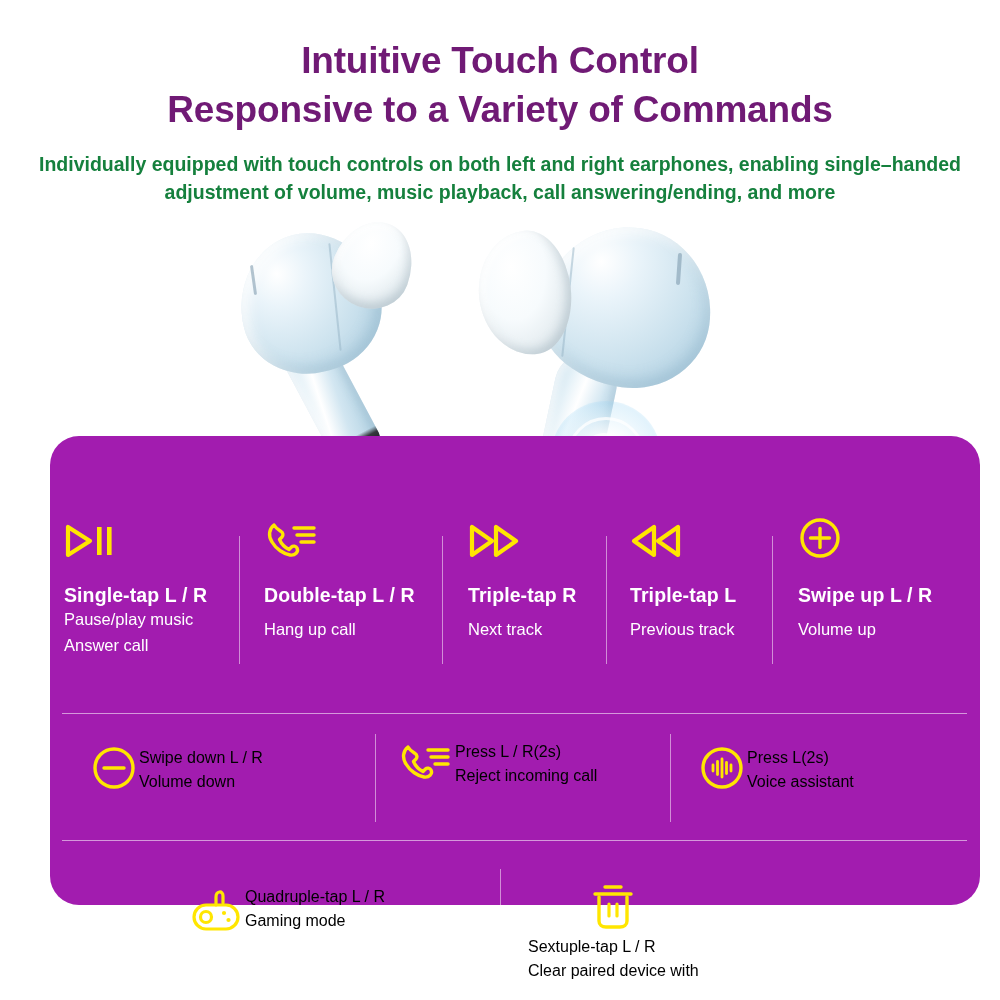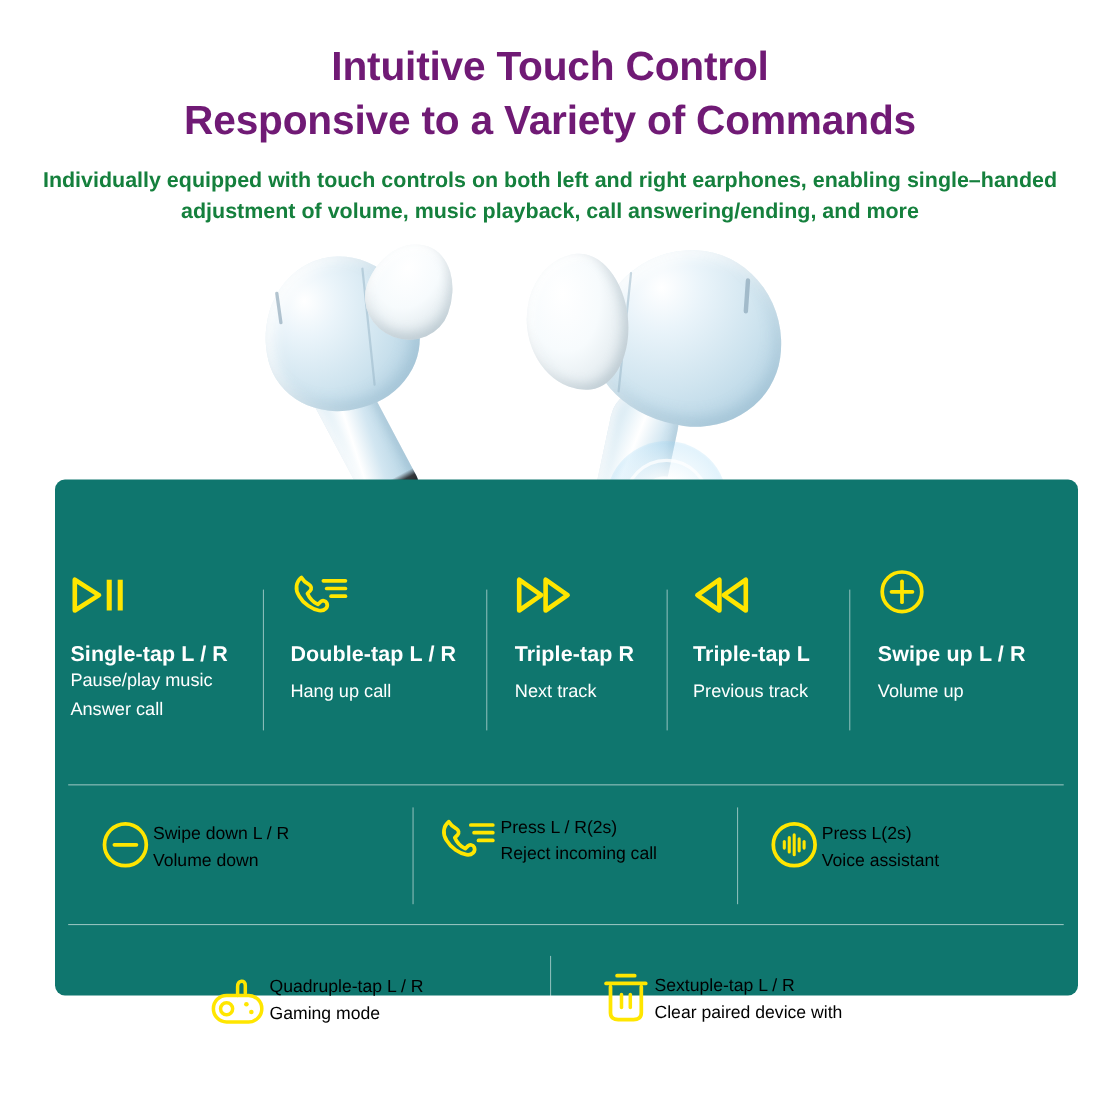--- a/index.html
+++ b/index.html
@@ -104,22 +104,22 @@
     border: 3px solid rgba(255,255,255,0.75);
   }
 
   
   .panel {
     position: absolute;
     left: 50px;
     top: 436px;
     width: 930px;
     height: 469px;
-    background: #0f766e;
-    border-radius: 9px;
+    background: #a21caf;
+    border-radius: 29px;
   }
 
   .row {
     position: absolute;
     left: 0;
     width: 930px;
   }
   .hdiv {
     position: absolute;
     height: 1px;
@@ -360,21 +360,21 @@
           <circle cx="40.5" cy="41" r="2.1" fill="#FFE600"></circle>
           <path d="M28 26 L28 18 C28 12 35 11 35 17 L35 24" fill="none" stroke="#FFE600" stroke-width="3.2" stroke-linecap="round" stroke-linejoin="round"></path>
         </svg>
       </span>
       <div class="texts">
         <div class="label">Quadruple-tap L / R</div>
         <div class="desc">Gaming mode</div>
       </div>
     </div>
 
-    <div class="cell-h" style="left:494px; top:38px;">
+    <div class="cell-h" style="left:478px; top:38px;flex-direction:column;">
       <span class="icon">
         <svg width="50" height="54" viewBox="0 0 50 54">
           <line x1="17" y1="8" x2="33" y2="8" stroke="#FFE600" stroke-width="3.4" stroke-linecap="round"></line>
           <line x1="7" y1="15" x2="43" y2="15" stroke="#FFE600" stroke-width="3.4" stroke-linecap="round"></line>
           <path d="M11 18 L11 42 C11 46 14 48 18 48 L32 48 C36 48 39 46 39 42 L39 18" fill="none" stroke="#FFE600" stroke-width="3.4" stroke-linejoin="round" stroke-linecap="round"></path>
           <line x1="21" y1="25" x2="21" y2="37" stroke="#FFE600" stroke-width="3.2" stroke-linecap="round"></line>
           <line x1="29" y1="25" x2="29" y2="37" stroke="#FFE600" stroke-width="3.2" stroke-linecap="round"></line>
         </svg>
       </span>
       <div class="texts">

